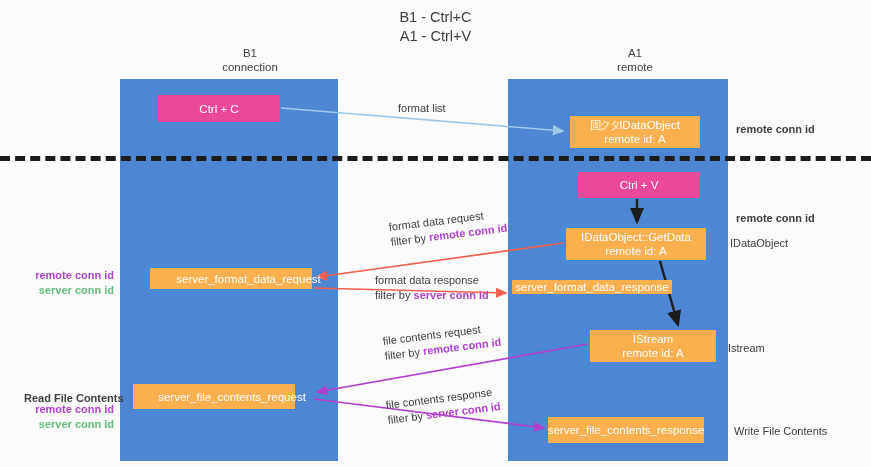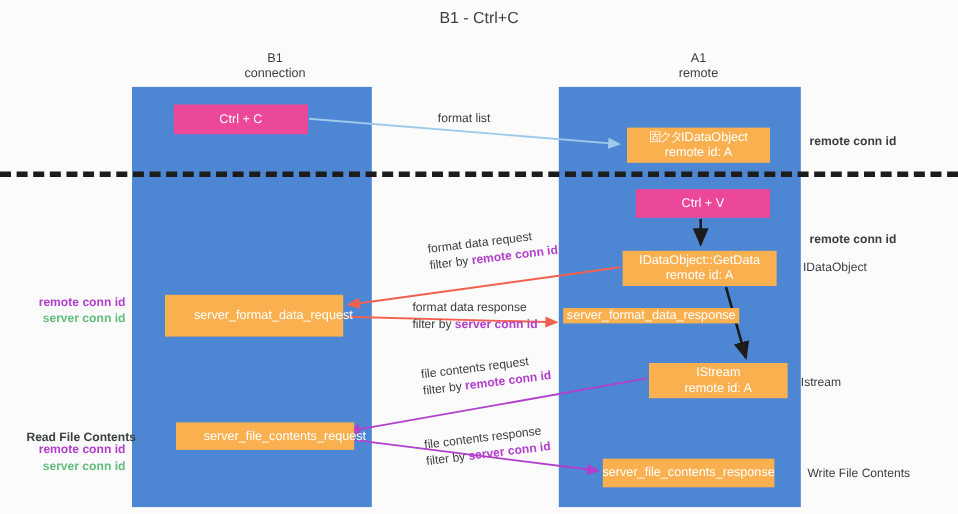--- a/index.html
+++ b/index.html
@@ -64,24 +64,24 @@
     box-sizing: border-box;
     padding: 2px 4px;
   }
   .green  { background: #ec4899; }
   .orange { background: #fbb050; }
 
   #node-ctrl-c        { left: 158px; top: 95px;  width: 122px; height: 27px; }
   #node-idataobject   { left: 570px; top: 116px; width: 130px; height: 32px; }
   #node-ctrl-v        { left: 578px; top: 172px; width: 122px; height: 26px; }
   #node-getdata       { left: 566px; top: 228px; width: 140px; height: 32px; }
-  #node-fmt-req       { left: 150px; top: 268px; width: 162px; height: 38px; padding-left: 39px; }
+  #node-fmt-req       { left: 150px; top: 268px; width: 162px; height: 21px; padding-left: 39px; }
   #node-fmt-resp      { left: 512px; top: 280px; width: 160px; height: 14px; }
   #node-istream       { left: 590px; top: 330px; width: 126px; height: 32px; }
-  #node-file-req      { left: 160px; top: 384px; width: 162px; height: 25px; padding-left: 40px; }
+  #node-file-req      { left: 133px; top: 384px; width: 162px; height: 25px; padding-left: 40px; }
   #node-file-resp     { left: 548px; top: 417px; width: 156px; height: 26px; }
 
   .node .garble { letter-spacing: -2px; opacity: 0.92; }
 
   
   .edge-label {
     font-size: 11px;
     color: #3c4043;
     line-height: 15px;
     white-space: nowrap;
@@ -120,20 +120,21 @@
     pointer-events: none;
   }
 </style>
 </head>
 <body>
 
 <div id="page">
 
   <div class="abs title">
     <div>B1 - Ctrl+C</div>
+    <div>A1 - Ctrl+V</div>
   </div>
 
   <div class="abs lane" id="lane-left"></div>
   <div class="abs lane" id="lane-right"></div>
 
   <div class="abs col-head" id="head-b1">
     <div>B1</div>
     <div>connection</div>
   </div>
   <div class="abs col-head" id="head-a1">

